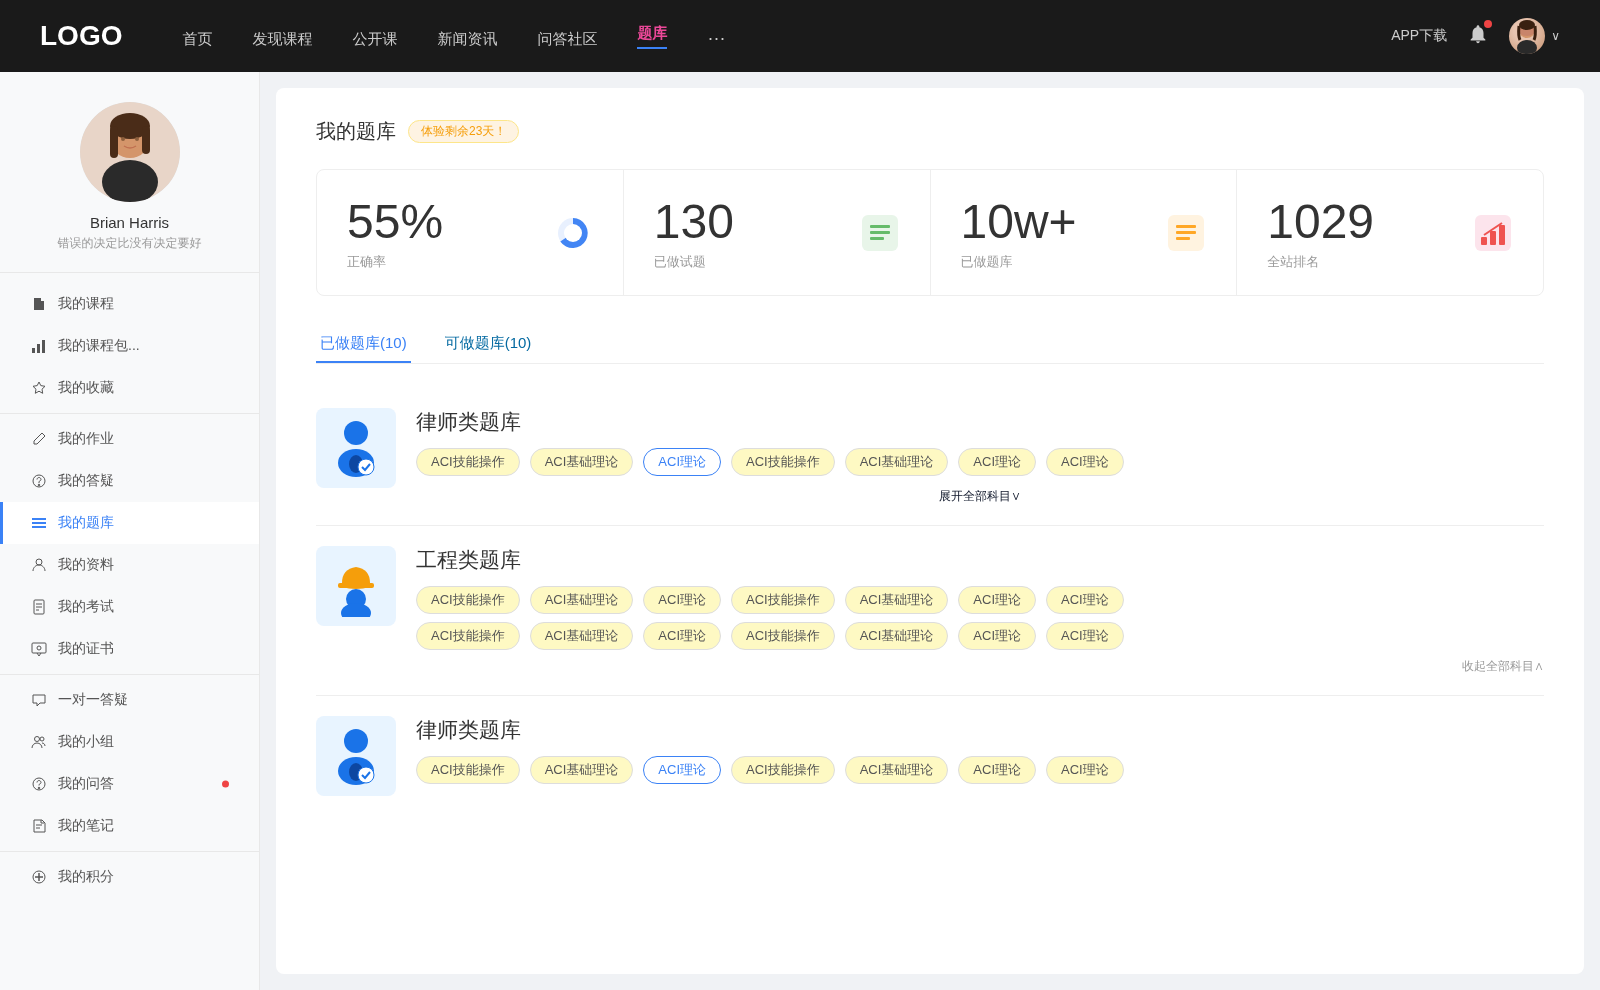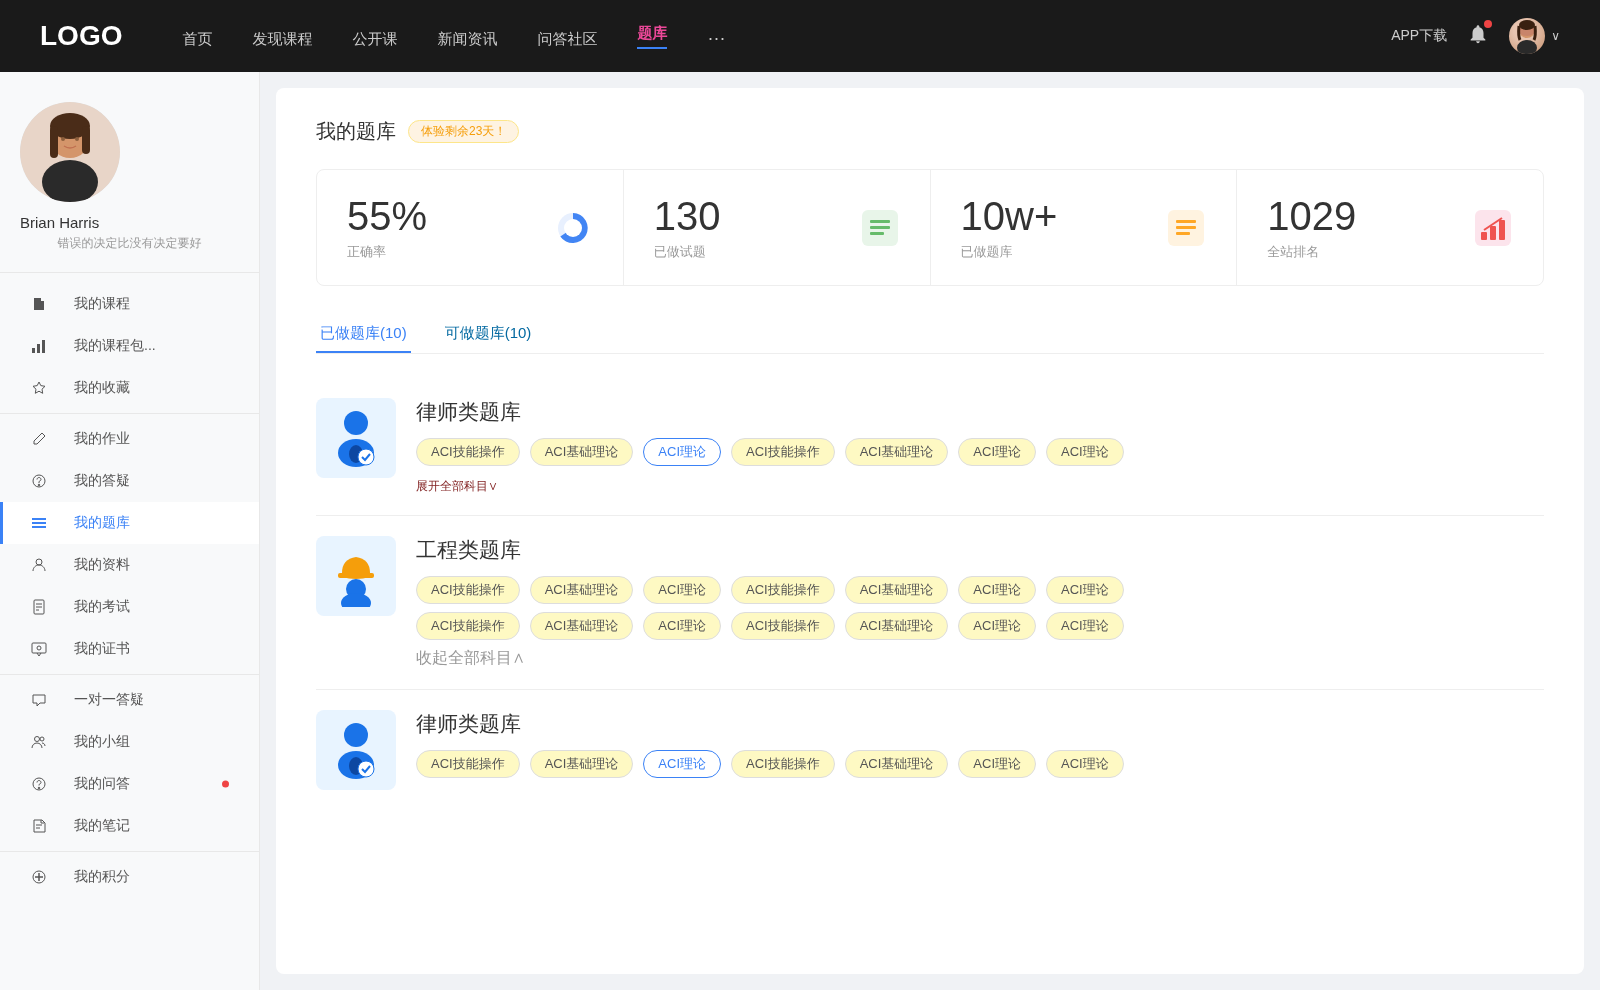--- a/index.html
+++ b/index.html
@@ -19,69 +19,69 @@
     .bell-badge { position: absolute; top: -3px; right: -3px; width: 8px; height: 8px; background: #ef4444; border-radius: 50%; }
     .avatar-wrap { display: flex; align-items: center; gap: 6px; cursor: pointer; }
     .avatar-circle { width: 36px; height: 36px; border-radius: 50%; background: #888; overflow: hidden; }
     .chevron-down { color: #ccc; font-size: 12px; }
 
     
     .layout { display: flex; min-height: 918px; background: #f0f2f5; }
 
     
     .sidebar { width: 260px; background: #f8f9fa; padding: 30px 0; border-right: 1px solid #e8e8e8; flex-shrink: 0; }
-    .sidebar-profile { display: flex; flex-direction: column; padding: 0 20px 20px; border-bottom: 1px solid #e8e8e8; }
+    .sidebar-profile { display: flex; flex-direction: column; align-items: center; padding: 0 20px 20px; border-bottom: 1px solid #e8e8e8; }
     .profile-avatar { width: 100px; height: 100px; border-radius: 50%; background: #ddd; overflow: hidden; margin-bottom: 12px; display: flex; align-items: center; justify-content: center; }
     
     .profile-name { font-size: 15px; color: #333; margin-bottom: 4px; }
     .profile-motto { font-size: 12px; color: #999; text-align: center; }
     .sidebar-menu { padding: 10px 0; }
-    .sidebar-item { display: flex; align-items: flex-end; gap: 26px; padding: 12px 30px; cursor: pointer; color: #555; font-size: 14px; position: relative; }
+    .sidebar-item { display: flex; align-items: flex-end; gap: 10px; padding: 12px 30px; cursor: pointer; color: #555; font-size: 14px; position: relative; }
     .sidebar-item.active { color: #3b82f6; background: #fff; }
     .sidebar-item.active::before { content: ''; position: absolute; left: 0; top: 0; bottom: 0; width: 3px; background: #3b82f6; }
     .sidebar-icon { width: 18px; height: 18px; display: flex; align-items: center; justify-content: center; color: inherit; }
     .sidebar-divider { height: 1px; background: #e8e8e8; margin: 4px 0; }
     .dot-badge { width: 7px; height: 7px; background: #ef4444; border-radius: 50%; position: absolute; right: 30px; top: 50%; transform: translateY(-50%); }
 
     
     .main { flex: 1; padding: 30px 40px; background: white; margin: 16px; border-radius: 8px; }
 
     
     .page-header { display: flex; align-items: center; gap: 12px; margin-bottom: 24px; }
     .page-title { font-size: 20px; color: #333; font-weight: 500; }
     .trial-badge { background: #fef3e2; color: #f59e0b; border: 1px solid #fde68a; border-radius: 12px; padding: 2px 12px; font-size: 12px; }
 
     
     .stats-row { display: flex; gap: 0; margin-bottom: 30px; border: 1px solid #eee; border-radius: 8px; overflow: hidden; }
     .stat-item { flex: 1; padding: 24px 30px; display: flex; align-items: center; gap: 16px; border-right: 1px solid #eee; }
     .stat-item:last-child { border-right: none; }
     .stat-text { flex: 1; }
-    .stat-value { font-size: 40px; font-weight: 500; color: #333; }
+    .stat-value { font-size: 48px; font-weight: 500; color: #333; }
     .stat-label { font-size: 13px; color: #999; margin-top: 4px; }
     .stat-icon { width: 40px; height: 40px; display: flex; align-items: center; justify-content: center; }
 
     
     .pie-mini { width: 38px; height: 38px; }
 
     
     .tabs { display: flex; gap: 30px; border-bottom: 1px solid #eee; margin-bottom: 24px; }
     .tab { padding: 8px 4px; font-size: 15px; color: #0369a1; cursor: pointer; border-bottom: 2px solid transparent; }
     .tab.active { color: #3b82f6; border-bottom: 2px solid #3b82f6; font-weight: 500; }
 
     
     .bank-item { display: flex; align-items: flex-start; gap: 20px; padding: 20px 0; border-bottom: 1px solid #eee; }
     .bank-item:last-child { border-bottom: none; }
     .bank-icon-wrap { width: 80px; height: 80px; background: #e8f4ff; border-radius: 8px; display: flex; align-items: center; justify-content: center; flex-shrink: 0; }
     .bank-content { flex: 1; }
     .bank-title { font-size: 21px; color: #333; font-weight: 500; margin-bottom: 12px; }
     .tags-row { display: flex; gap: 10px; flex-wrap: wrap; margin-bottom: 8px; }
     .tag { padding: 4px 14px; border-radius: 14px; border: 1px solid #ddd; font-size: 13px; color: #555; cursor: pointer; background: #fef9c3; }
     .tag.active { border-color: #3b82f6; color: #3b82f6; background: white; }
-    .expand-link { text-align: left; font-size: 12px; color: #7f1d1d; cursor: pointer; margin-top: 12px; }
-    .collapse-link { font-size: 16px; color: #999; cursor: pointer; margin-top: 8px; }
+    .expand-link { text-align: center; font-size: 12px; color: #0f172a; cursor: pointer; margin-top: 12px; }
+    .collapse-link { text-align: right; font-size: 12px; color: #999; cursor: pointer; margin-top: 8px; }
   </style>
 </head>
 <body>
 
 <header class="header">
   <div class="header-logo">LOGO</div>
   <nav class="header-nav">
     <a>首页</a>
     <a>发现课程</a>
     <a>公开课</a>

